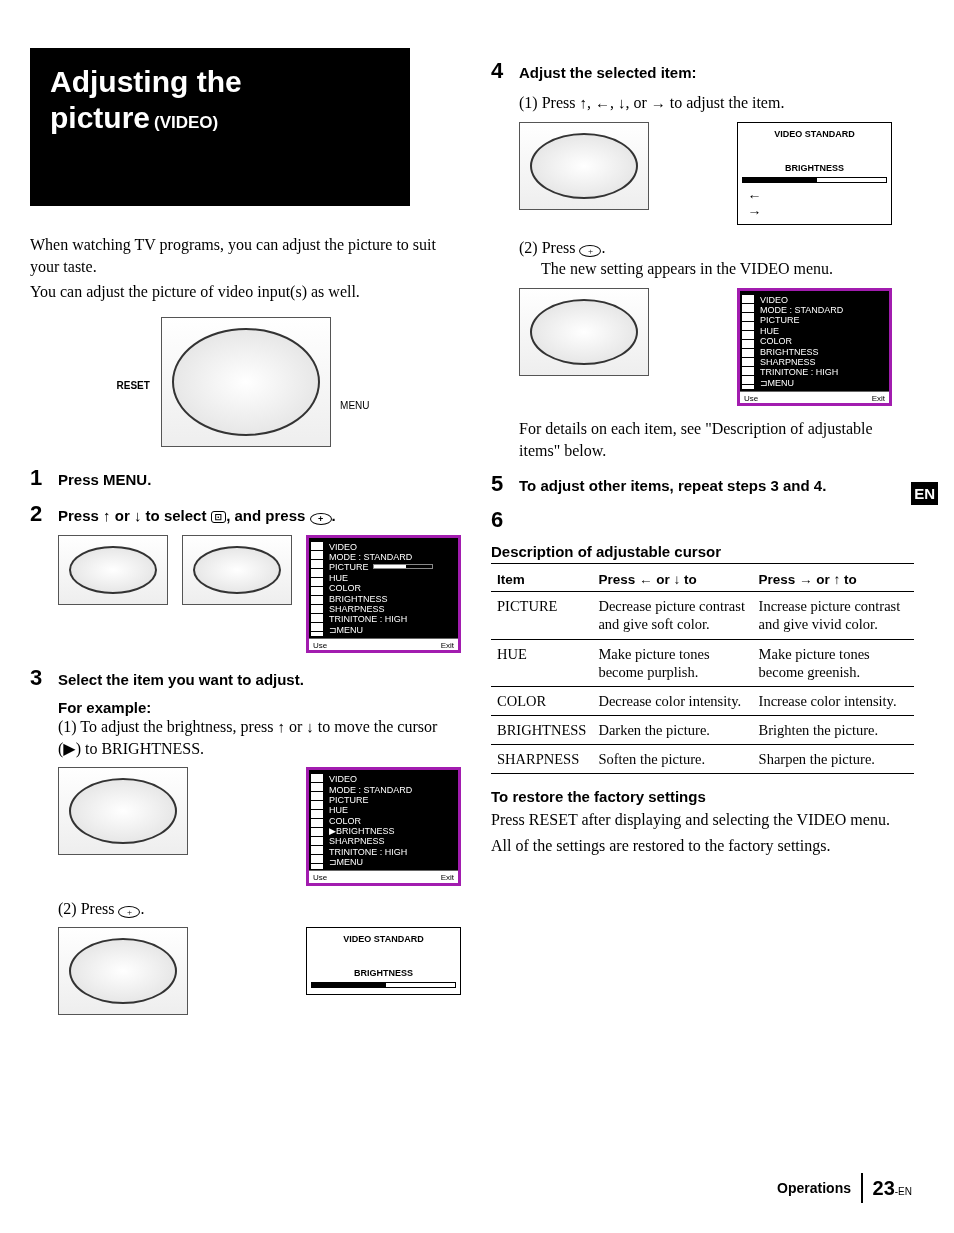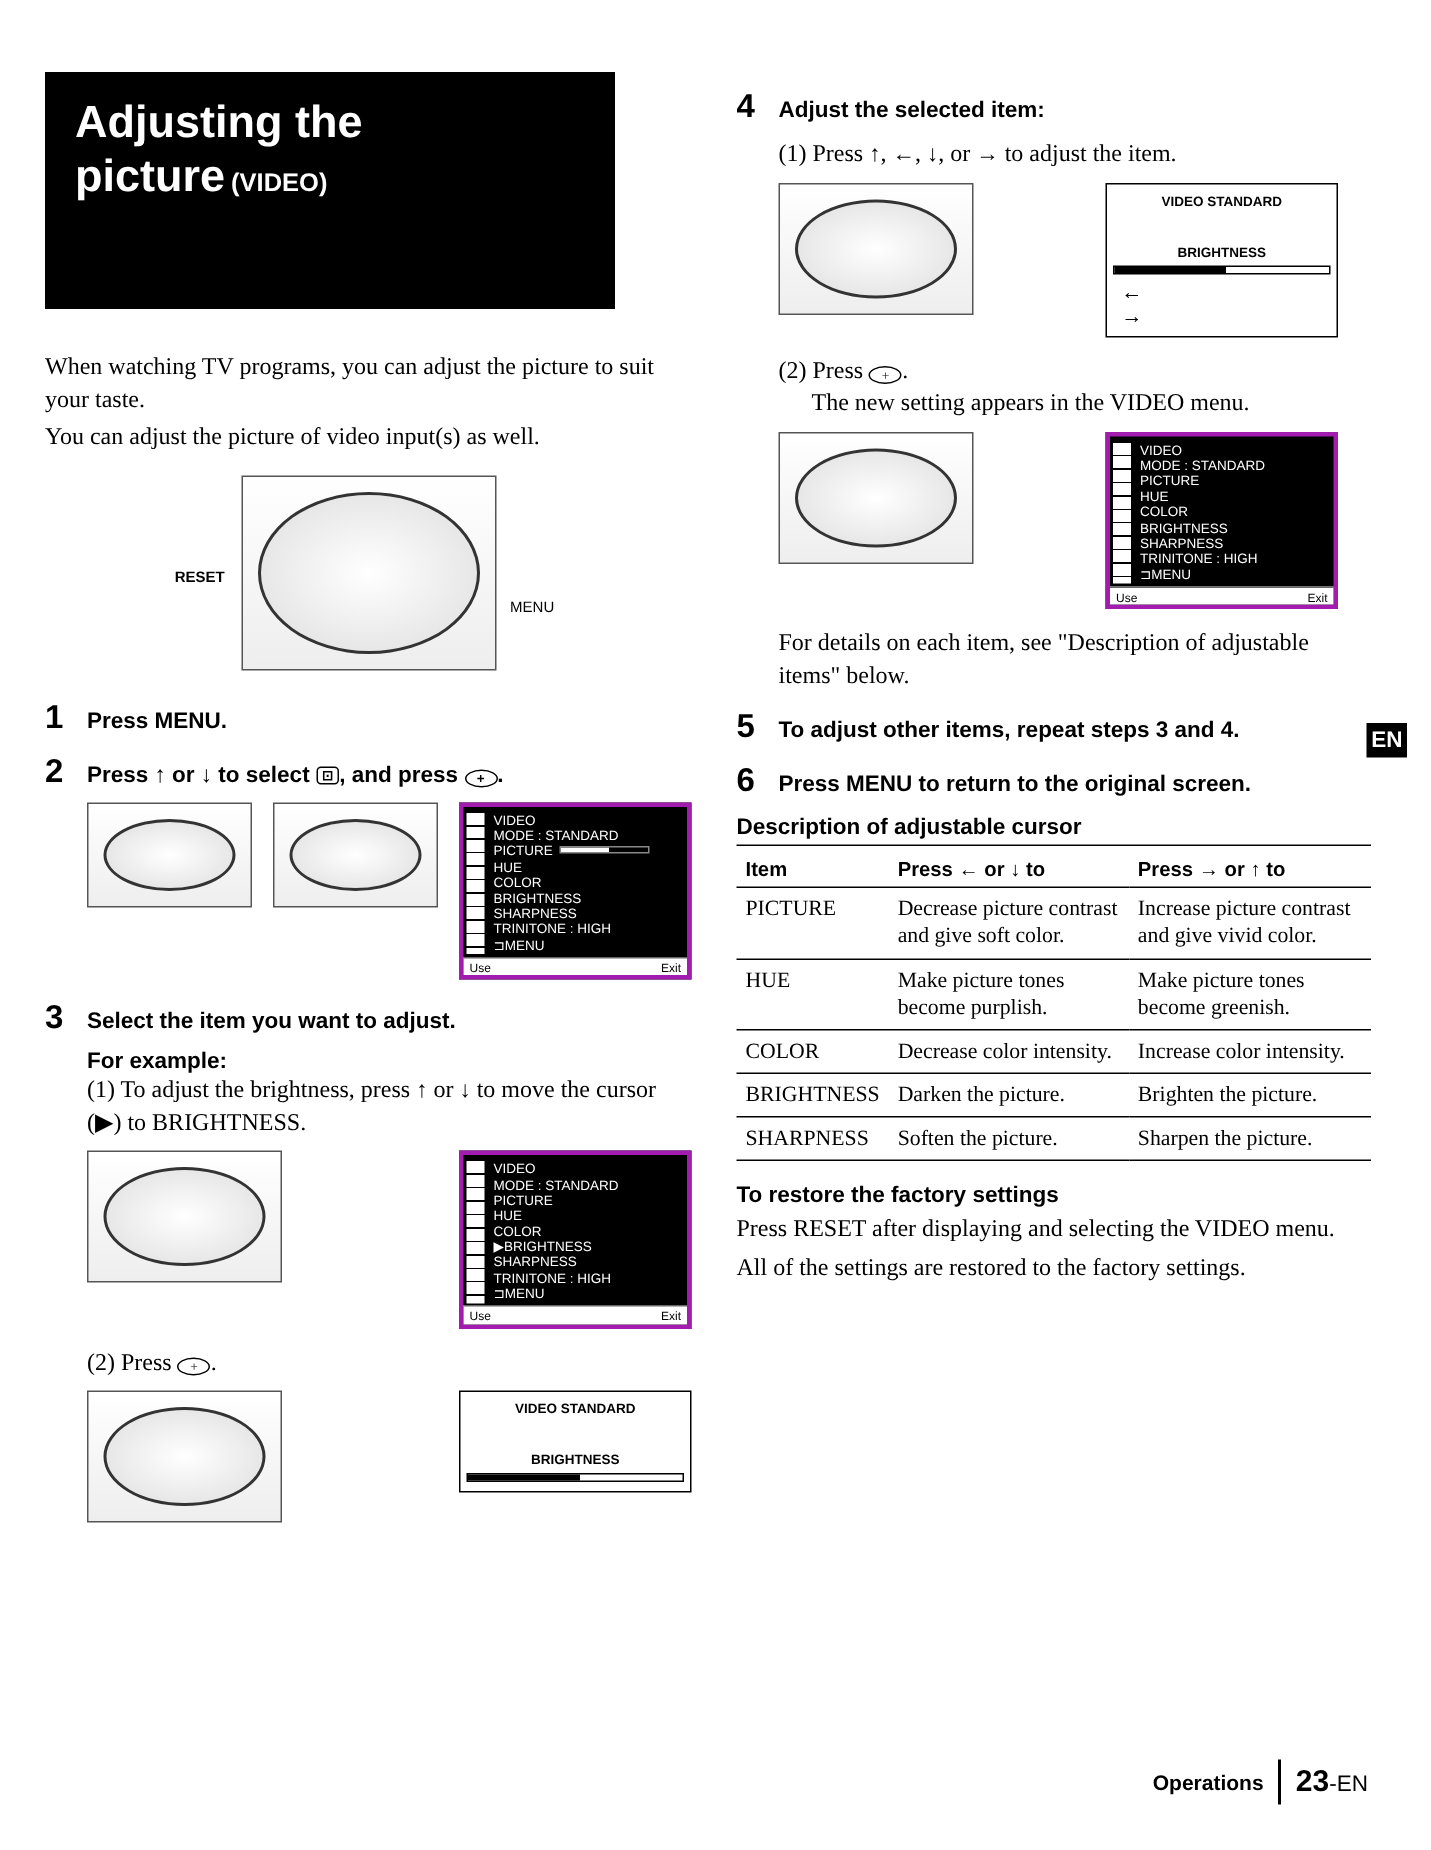--- a/index.html
+++ b/index.html
@@ -234,21 +234,20 @@
 
     <p class="sub">For details on each item, see "Description of adjustable items" below.</p>
 
     <div class="step">
       <div class="step-num">5</div>
       <div class="step-text">To adjust other items, repeat steps 3 and 4.</div>
     </div>
 
     <div class="step">
       <div class="step-num">6</div>
-      <div class="step-text">Press MENU to return to the original screen.</div>
     </div>
 
     <div class="section-head">Description of adjustable cursor</div>
     <table class="adj">
       <thead>
         <tr>
           <th>Item</th>
           <th>Press ← or ↓ to</th>
           <th>Press → or ↑ to</th>
         </tr>
@@ -285,14 +284,14 @@
     <div class="restore-head">To restore the factory settings</div>
     <p class="body">Press RESET after displaying and selecting the VIDEO menu.</p>
     <p class="body">All of the settings are restored to the factory settings.</p>
 
   </div>
 </div>
 
 <div class="footer">
   <span style="font-weight:bold">Operations</span>
   <div class="divider"></div>
-  <span><span class="pg">23</span><span style="font-size:15px">-EN</span></span>
+  <span><span class="pg">23</span><span style="font-size:10px">-EN</span></span>
 </div>
 
 </body></html>

